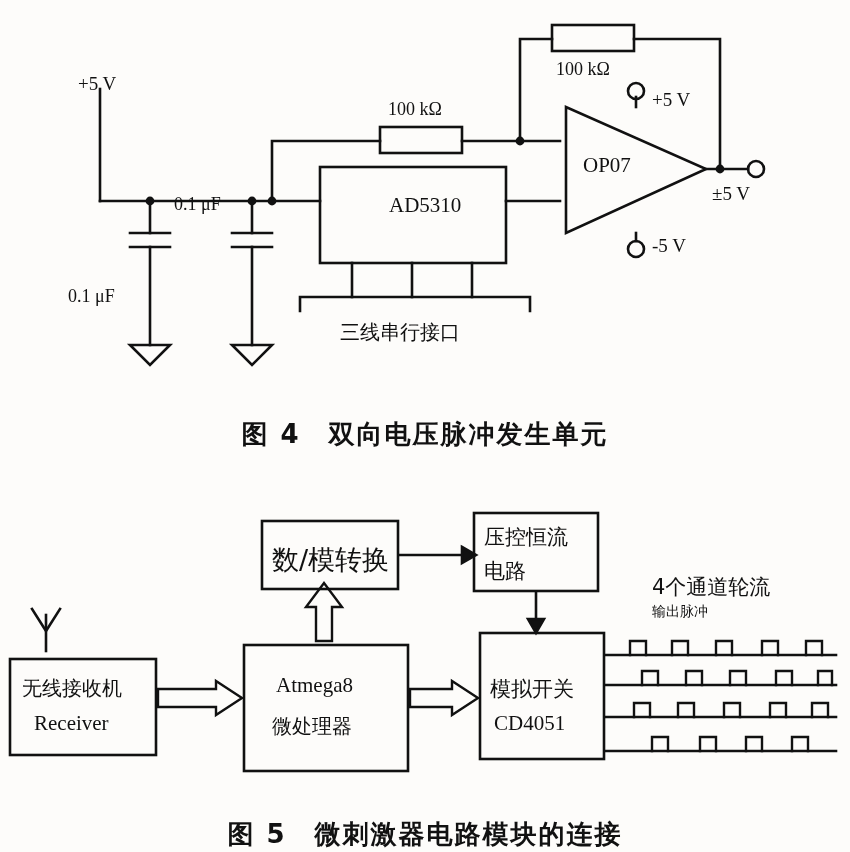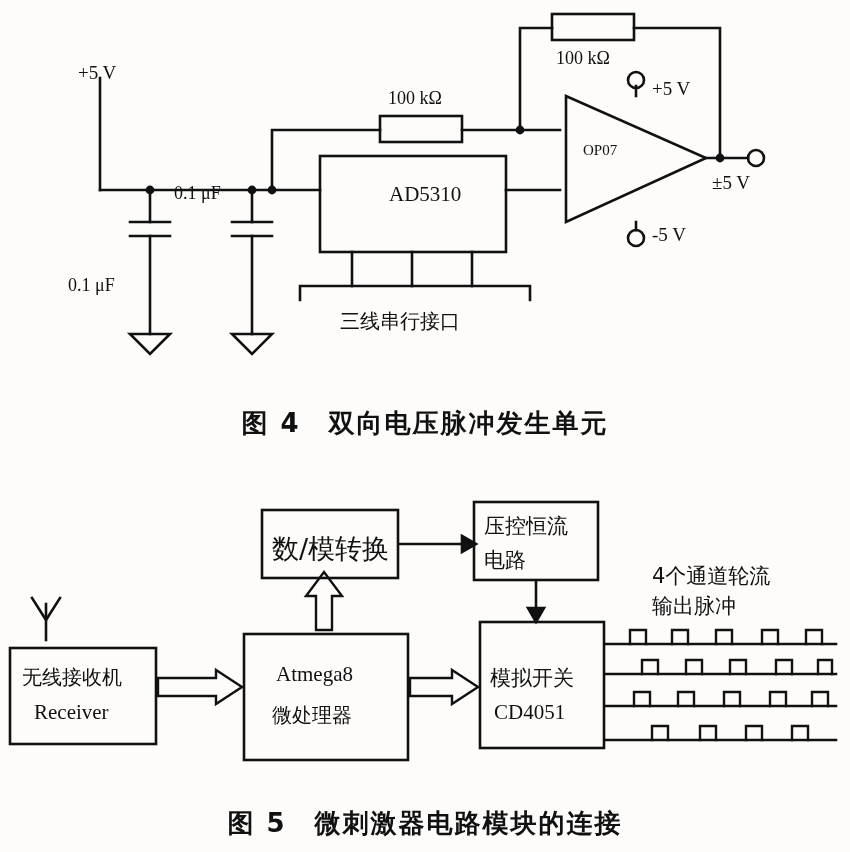--- a/index.html
+++ b/index.html
@@ -11,20 +11,21 @@
     width: 850px;
     height: 852px;
     position: relative;
     font-family: "Liberation Serif", serif;
     color: #111;
     overflow: hidden;
   }
   .page {
     position: absolute;
     inset: 0;
+    margin-top: 11px;
   }
   svg.fig {
     position: absolute;
     left: 0;
     top: 0;
   }
   .lbl {
     position: absolute;
     font-family: "Liberation Serif", serif;
     color: #111;
@@ -104,21 +105,21 @@
     </svg>
 
     <div class="lbl t-en" style="left:78px; top:62px; font-size:19px;">+5 V</div>
 
     <div class="lbl t-en" style="left:174px; top:183px; font-size:18px;">0.1 μF</div>
 
     <div class="lbl t-en" style="left:68px; top:275px; font-size:18px;">0.1 μF</div>
 
     <div class="lbl t-en" style="left:389px; top:182px; font-size:21px;">AD5310</div>
 
-    <div class="lbl t-en" style="left:583px; top:142px; font-size:15px;">OP07</div>
+    <div class="lbl t-en" style="left:583px; top:142px; font-size:21px;">OP07</div>
 
     <div class="lbl t-en" style="left:388px; top:88px; font-size:18px;">100 kΩ</div>
 
     <div class="lbl t-en" style="left:556px; top:48px; font-size:18px;">100 kΩ</div>
 
     <div class="lbl t-en" style="left:652px; top:78px; font-size:19px;">+5 V</div>
 
     <div class="lbl t-en" style="left:652px; top:224px; font-size:19px;">-5 V</div>
 
     <div class="lbl t-en" style="left:712px; top:172px; font-size:19px;text-align:center;">±5 V</div>
@@ -181,18 +182,18 @@
 
     <div class="lbl t-cn" style="left:272px; top:531px; font-size:27px;">数/模转换</div>
 
     <div class="lbl t-cn" style="left:484px; top:512px; font-size:21px;text-align:right;">压控恒流</div>
     <div class="lbl t-cn" style="left:484px; top:546px; font-size:21px;">电路</div>
 
     <div class="lbl t-cn" style="left:490px; top:664px; font-size:21px;">模拟开关</div>
     <div class="lbl t-en" style="left:494px; top:700px; font-size:21px;">CD4051</div>
 
     <div class="lbl t-cn" style="left:652px; top:562px; font-size:21px;">4个通道轮流</div>
-    <div class="lbl t-cn" style="left:652px; top:592px; font-size:21px;">输出脉冲</div>
+    <div class="lbl t-cn" style="left:652px; top:592px; font-size:14px;">输出脉冲</div>
 
     <div class="cap" style="top:806px; font-size:26px;">图 5　微刺激器电路模块的连接</div>
   </div>
 
 </div>
 
 </body></html>

